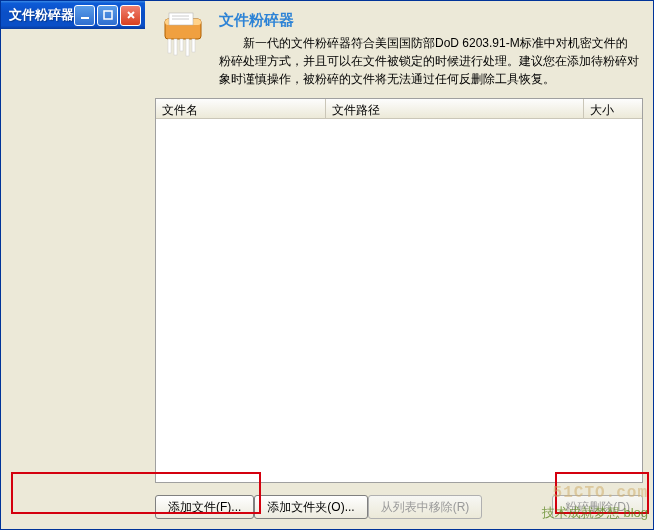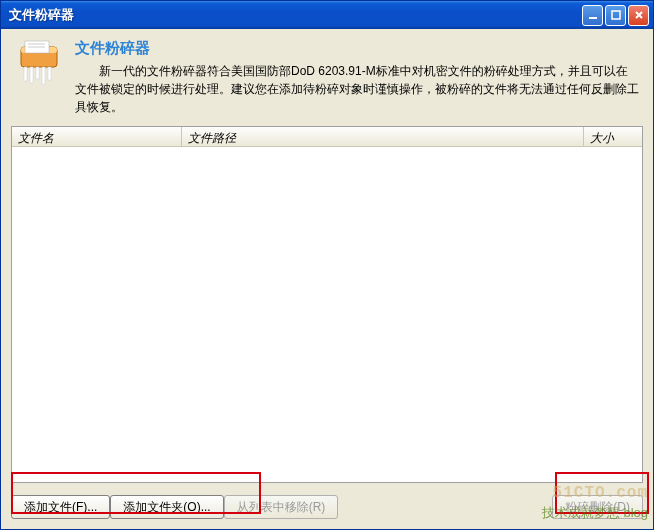--- a/index.html
+++ b/index.html
@@ -10,21 +10,21 @@
   width: 654px;
   height: 532px;
   overflow: hidden;
 }
 .window {
   width: 654px;
   height: 530px;
   border: 1px solid #003399;
   background: #ece9d8;
   display: flex;
-  flex-direction: column;
+  flex-direction: row;
 }
 .titlebar {
   height: 28px;
   background: linear-gradient(to bottom, #3a8be6 0%, #0d5bd7 8%, #0a4fc7 40%, #0a4fc7 88%, #083a9c 100%);
   display: flex;
   align-items: center;
   padding: 0 4px 0 8px;
   color: #fff;
   font-weight: bold;
   font-size: 13px;
@@ -74,21 +74,20 @@
   text-indent: 2em;
 }
 
 .list-area {
   flex: 1;
   border: 1px solid #a0a0a0;
   background: #fff;
   display: flex;
   flex-direction: column;
   overflow: hidden;
-  font-style: italic;
 }
 .list-header {
   display: flex;
   height: 20px;
   background: linear-gradient(to bottom,#fdfdfd,#ece9d8);
   border-bottom: 1px solid #cac6b8;
 }
 .lh-col {
   border-right: 1px solid #cac6b8;
   padding: 3px 6px 0 6px;

